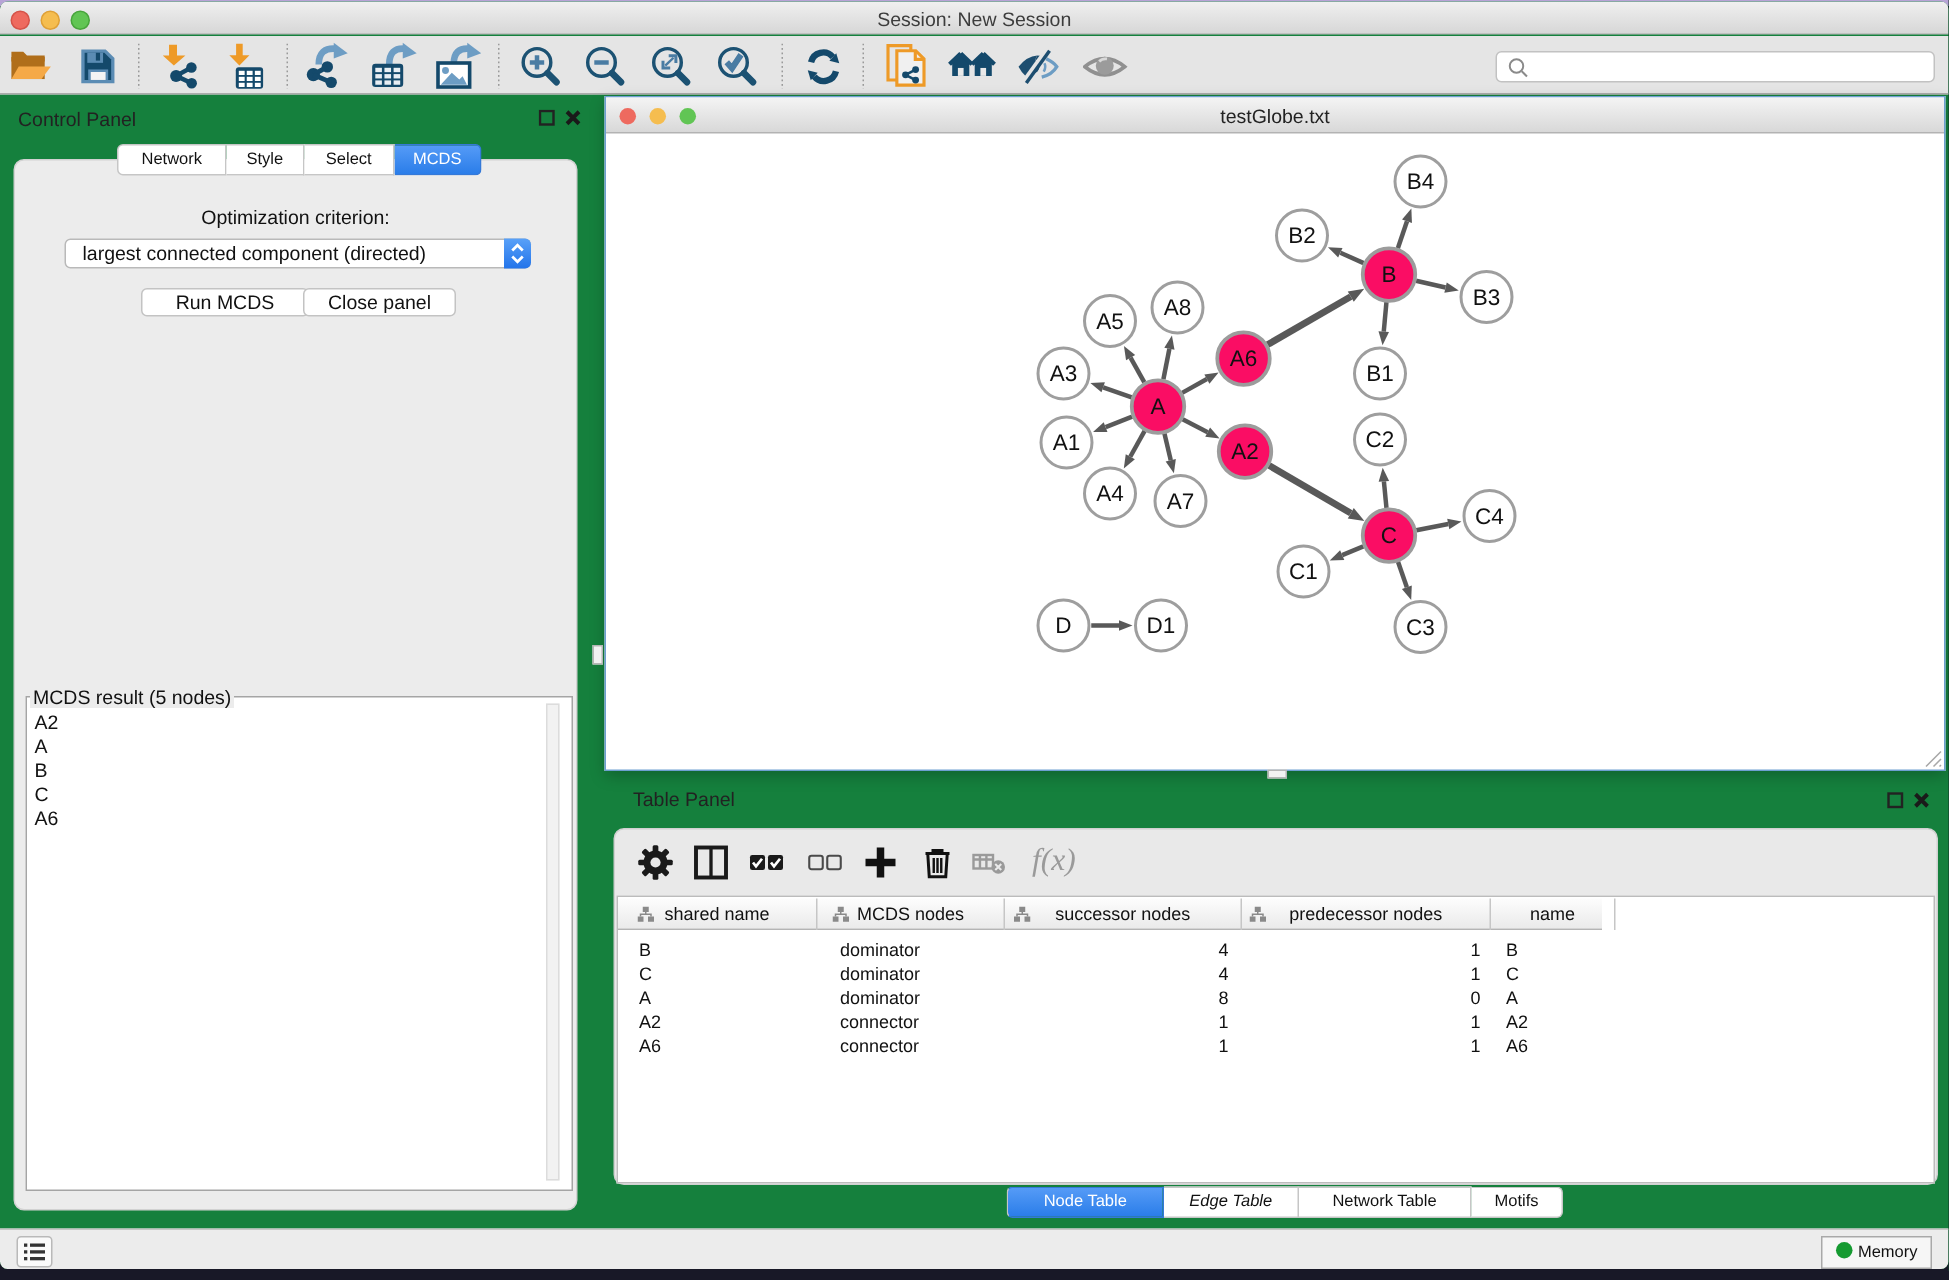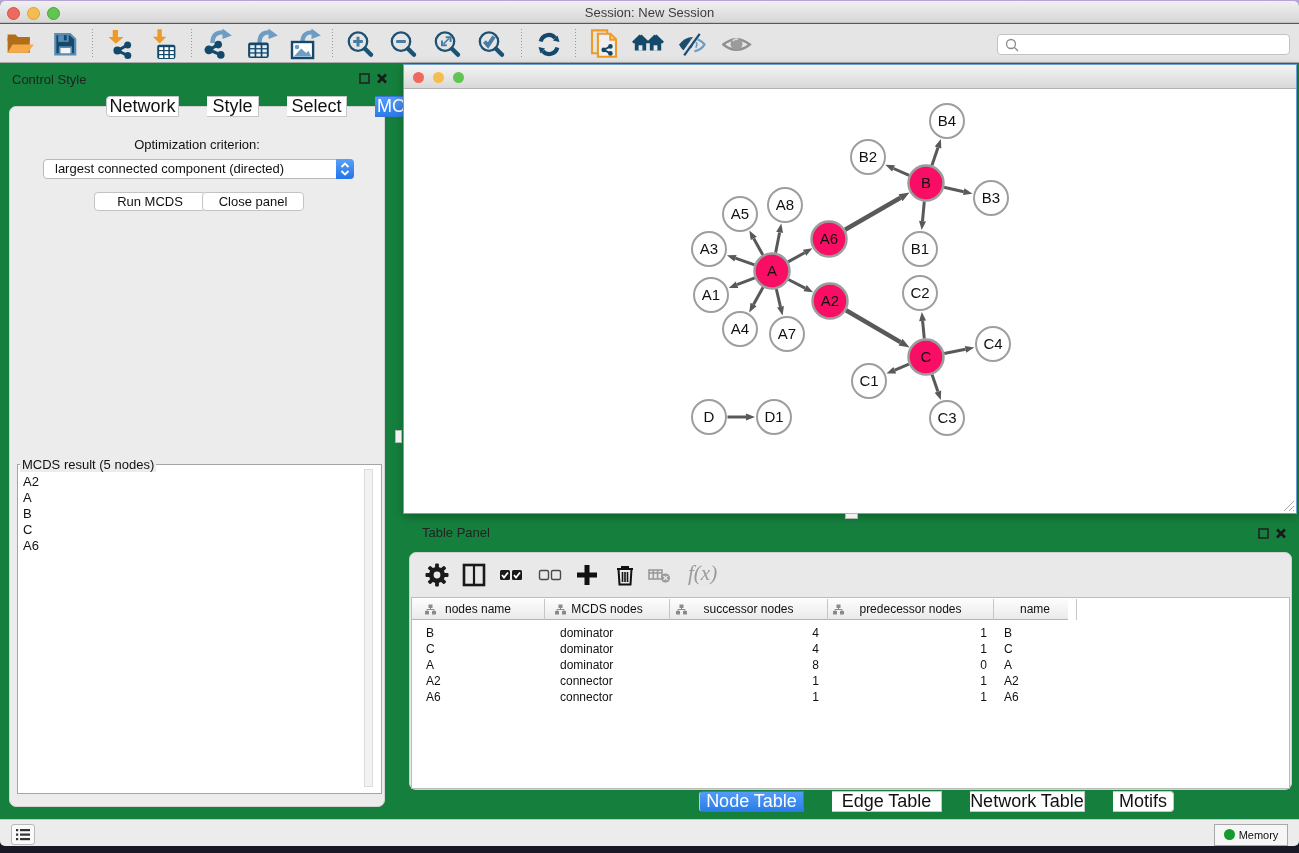--- a/index.html
+++ b/index.html
@@ -10,21 +10,21 @@
 #titlebar { position:absolute; left:0; top:0; width:1299px; height:22px; background:linear-gradient(#f0f0f0,#d7d7d7); border-bottom:1px solid #c0c0c0; }
 .tl { position:absolute; top:6px; width:13px; height:13px; border-radius:50%; }
 #title { position:absolute; top:4px; width:100%; text-align:center; font-size:13px; color:#3c3c3c; }
 #toolbar { position:absolute; left:0; top:23px; width:1299px; height:39px; background:#e5e5e5; border-bottom:1px solid #ababab; }
 .sep { position:absolute; top:5px; height:30px; width:1px; background-image:linear-gradient(#9a9a9a 33%, rgba(0,0,0,0) 0%); background-size:1px 3px; }
 #search { position:absolute; left:997px; top:10px; width:293px; height:21px; background:#fff; border:1px solid #c2c2c2; border-radius:4px; }
 
 #cp-title { position:absolute; left:12px; top:71px; font-size:13px; color:#222; }
 #cp-panel { position:absolute; left:9px; top:105px; width:376px; height:701px; background:#ececec; border:1px solid #d2d2d2; border-radius:7px; }
 .seg { position:absolute; display:flex; }
-.seg div { font-size:18px; color:#111; background:#fff; border:1px solid #c6c6c6; border-left:none; text-align:center; line-height:19px; height:21px;margin-left:28px; }
+.seg div { font-size:11px; color:#111; background:#fff; border:1px solid #c6c6c6; border-left:none; text-align:center; line-height:19px; height:21px; }
 .seg div:first-child { border-left:1px solid #c6c6c6; border-radius:4px 0 0 4px; }
 .seg div:last-child { border-radius:0 4px 4px 0; }
 .seg .on { background:linear-gradient(#559bf7,#2a7de9); color:#fff; border-color:#3579d8; }
 #opt-label { position:absolute; left:0; top:136px; width:394px; text-align:center; font-size:13px; color:#111; }
 #dropdown { position:absolute; left:43px; top:158px; width:311px; height:20px; background:#fff; border:1px solid #b9b9b9; border-radius:4px; font-size:13px; color:#111; line-height:18px; padding-left:11px; }
 #stepper { position:absolute; right:-1px; top:-1px; width:18px; height:20px; background:linear-gradient(#59a1f8,#2374ea); border-radius:0 4px 4px 0; }
 .btn { position:absolute; background:#fff; border:1px solid #c3c3c3; border-radius:4px; font-size:13px; color:#111; text-align:center; line-height:17px; height:19px; }
 #fieldset { position:absolute; left:17px; top:463px; width:365px; height:330px; border:1px solid #a5a5a5; background:#fff; }
 #fs-legend { position:absolute; left:2px; top:-8px; background:#ececec; font-size:13px; color:#111; padding:0 2px; }
 #fs-list { position:absolute; left:1px; top:9px; font-size:13px; color:#111; line-height:16px; padding-left:4px; }
@@ -191,21 +191,21 @@
     <div class="sep" style="left:521px;"></div>
     <div class="sep" style="left:575px;"></div>
     <div id="search">
         <svg width="18" height="18" style="position:absolute;left:5px;top:1px" viewBox="0 0 18 18">
           <circle cx="8" cy="8" r="4.5" fill="none" stroke="#8a8a8a" stroke-width="1.3"></circle>
           <line x1="11.5" y1="11.5" x2="15" y2="15" stroke="#8a8a8a" stroke-width="1.3"></line>
         </svg>
       </div>
   </div>
 
-  <div id="cp-title">Control Style</div>
+  <div id="cp-title">Control Panel</div>
   <svg width="30" height="12" style="position:absolute;left:359px;top:72px" viewBox="0 0 30 12">
       <rect x="1" y="1" width="9" height="9" fill="none" stroke="#222" stroke-width="1.6"></rect>
       <path d="M19 1.5 L27 9.5 M27 1.5 L19 9.5" stroke="#1a1a1a" stroke-width="2.6"></path>
     </svg>
   <div id="cp-panel"></div>
   <div class="seg" style="left:78px;top:95px;">
     <div style="width:73px;">Network</div>
       <div style="width:52px;">Style</div>
       <div style="width:60px;">Select</div>
       <div class="on" style="width:58px;">MCDS</div>
@@ -223,20 +223,21 @@
     <div id="fs-legend">MCDS result (5 nodes)</div>
     <div id="fs-list">A2<br>A<br>B<br>C<br>A6</div>
     <div id="fs-scroll"></div>
   </div>
 
   <div id="nwin">
     <div id="ntitle">
       <div class="tl2" style="left:9px;background:#ee6a5f;"></div>
       <div class="tl2" style="left:29px;background:#f5bd4f;"></div>
       <div class="tl2" style="left:49px;background:#61c554;"></div>
+      <div id="ntext">testGlobe.txt</div>
     </div>
     <svg id="graph" width="892" height="424" style="position:absolute;left:0;top:24px" viewBox="0 0 892 424">
     <line x1="350.5" y1="175.9" x2="331.4" y2="169.2" stroke="#595959" stroke-width="3"></line>
     <polygon points="322.9,166.3 332.6,165.9 330.3,172.5" fill="#595959"></polygon>
     <line x1="358.9" y1="165.9" x2="349.7" y2="149.4" stroke="#595959" stroke-width="3"></line>
     <polygon points="345.3,141.6 352.8,147.7 346.7,151.1" fill="#595959"></polygon>
     <line x1="371.6" y1="163.8" x2="375.6" y2="143.5" stroke="#595959" stroke-width="3"></line>
     <polygon points="377.3,134.6 379.0,144.1 372.2,142.8" fill="#595959"></polygon>
     <line x1="350.8" y1="188.8" x2="333.1" y2="195.7" stroke="#595959" stroke-width="3"></line>
     <polygon points="324.7,199.0 331.8,192.5 334.3,199.0" fill="#595959"></polygon>
@@ -399,21 +400,21 @@
             </g>
           </svg>
           <svg width="11" height="11" style="position:absolute;left:421px;top:5px" viewBox="0 0 11 11">
             <g fill="#8a8a8a">
               <rect x="3.5" y="0.5" width="4" height="3.5"></rect>
               <rect x="0" y="7" width="4" height="3.5"></rect>
               <rect x="7" y="7" width="4" height="3.5"></rect>
               <path d="M5.5 4 L5.5 6 M2 7 L2 5.5 L9 5.5 L9 7" stroke="#8a8a8a" fill="none" stroke-width="1"></path>
             </g>
           </svg>
-          <div class="hcell" style="left:0;width:133px;">nodes name</div>
+          <div class="hcell" style="left:0;width:133px;">shared name</div>
         <div class="hcell" style="left:133px;width:125px;">MCDS nodes</div>
         <div class="hcell" style="left:258px;width:158px;">successor nodes</div>
         <div class="hcell" style="left:416px;width:166px;">predecessor nodes</div>
         <div class="hcell" style="left:582px;width:83px;">name</div>
       </div>
       <div class="trow" style="left:14px;top:27px;">B</div>
         <div class="trow" style="left:148px;top:27px;">dominator</div>
         <div class="trow num" style="left:300px;top:27px;width:107px;">4</div>
         <div class="trow num" style="left:470px;top:27px;width:105px;">1</div>
         <div class="trow" style="left:592px;top:27px;">B</div>
@@ -434,21 +435,21 @@
         <div class="trow" style="left:592px;top:75px;">A2</div>
         <div class="trow" style="left:14px;top:91px;">A6</div>
         <div class="trow" style="left:148px;top:91px;">connector</div>
         <div class="trow num" style="left:300px;top:91px;width:107px;">1</div>
         <div class="trow num" style="left:470px;top:91px;width:105px;">1</div>
         <div class="trow" style="left:592px;top:91px;">A6</div>
     </div>
   </div>
   <div class="seg" style="left:671px;top:790px;">
     <div class="on" style="width:105px;">Node Table</div>
-      <div style="width:110px;">Edge Table</div>
+      <div style="width:90px;font-style:italic;">Edge Table</div>
       <div style="width:115px;">Network Table</div>
       <div style="width:61px;">Motifs</div>
   </div>
   <div style="position:absolute;left:395px;top:429px;width:7px;height:13px;border:1px solid #b5b5b5;background:#f2f2f2;"></div>
 <div style="position:absolute;left:845px;top:512px;width:13px;height:6px;border:1px solid #b5b5b5;background:#f2f2f2;"></div>
 
   <div id="statusbar">
     <div id="listbtn">
         <svg width="16" height="14" style="position:absolute;left:3px;top:3px" viewBox="0 0 16 14">
           <g fill="#333">

